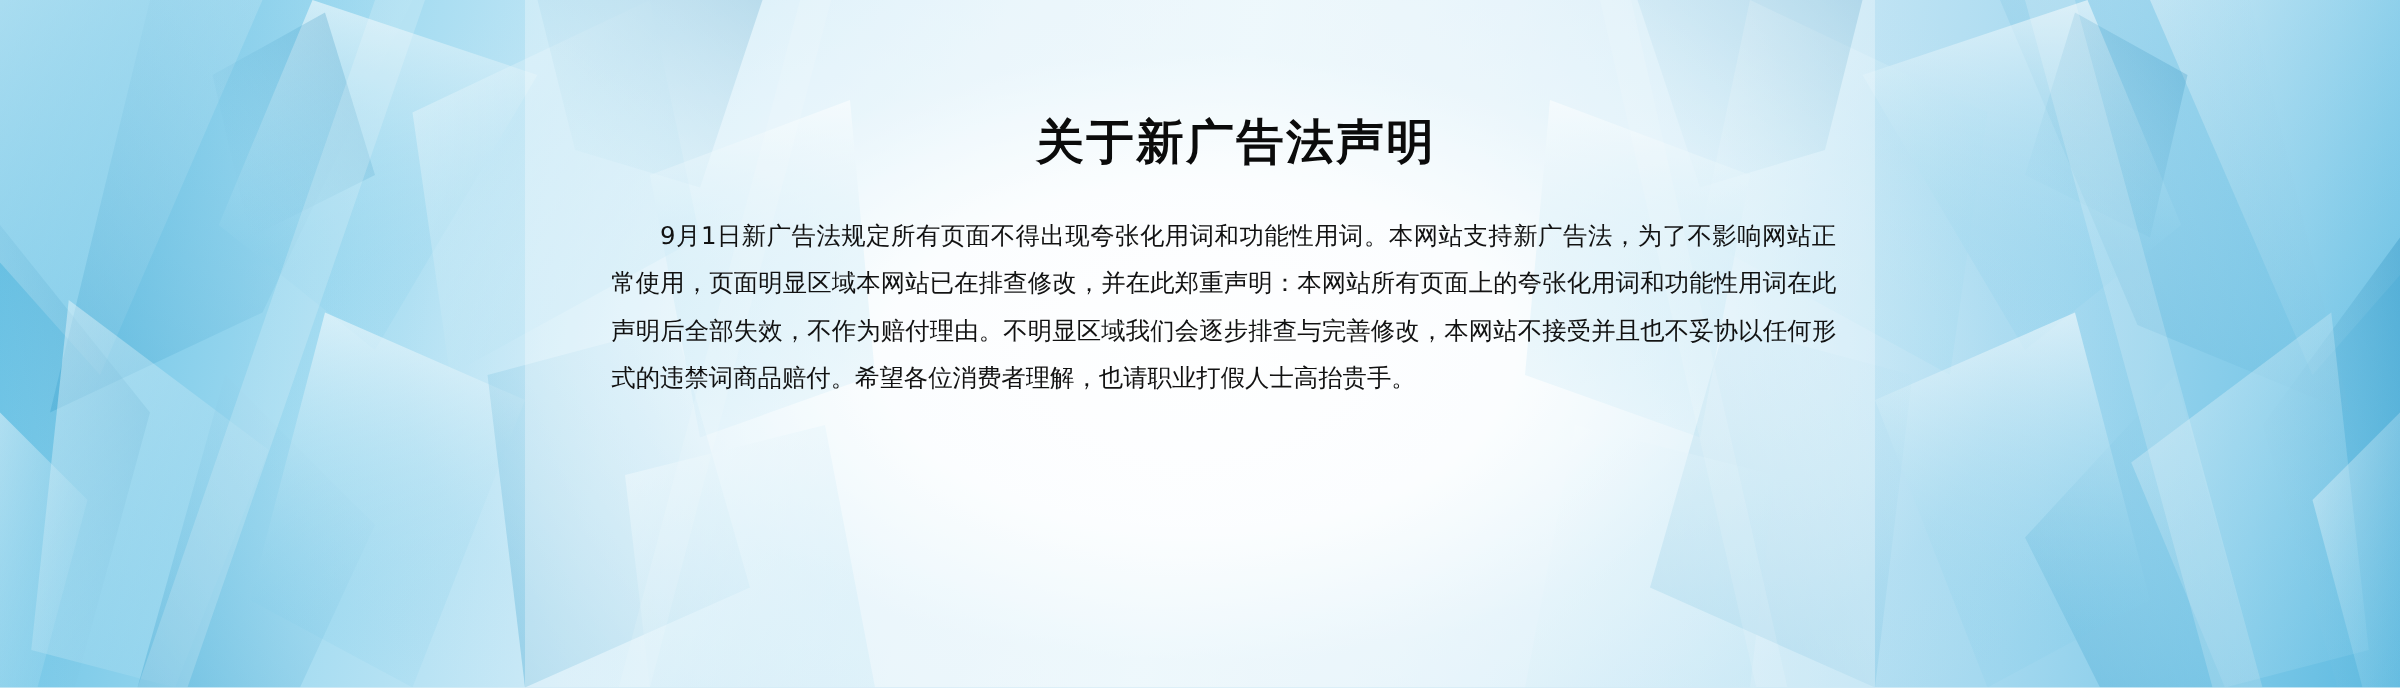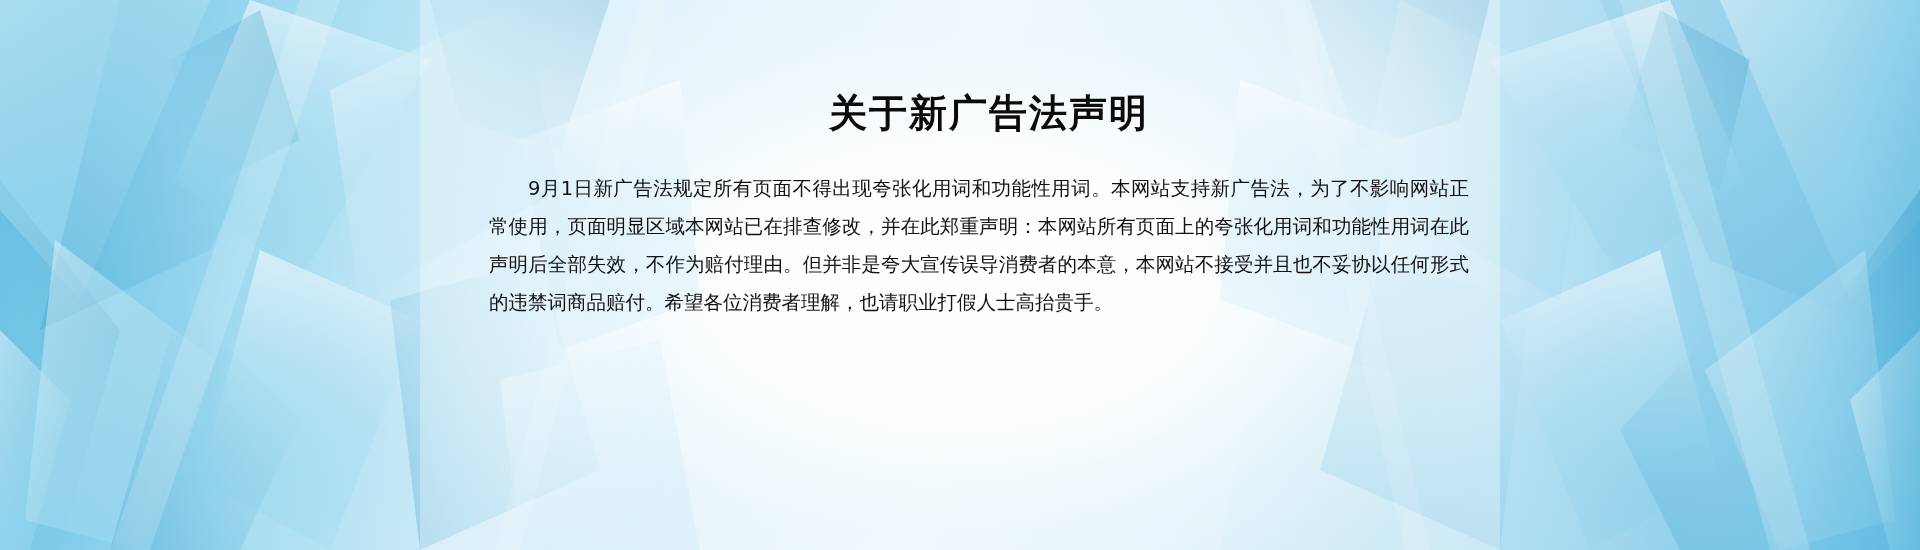--- a/index.html
+++ b/index.html
@@ -98,17 +98,17 @@
     <polygon points="1280,0 1305,0 1430,550 1405,550" fill="#ffffff" opacity="0.12"></polygon>
 
     <rect x="420" y="0" width="1080" height="550" fill="#ffffff" opacity="0.30"></rect>
   </svg>
 
   <div class="content">
 
     <div class="title">关于新广告法声明</div>
 
     <div class="body-block">
-      <p class="para indent">9月1日新广告法规定所有页面不得出现夸张化用词和功能性用词。本网站支持新广告法，为了不影响网站正常使用，页面明显区域本网站已在排查修改，并在此郑重声明：本网站所有页面上的夸张化用词和功能性用词在此声明后全部失效，不作为赔付理由。但并非是夸大宣传误导消费者的本意，本网站不接受并且也不妥协以任何形式的违禁词商品赔付。希望各位消费者理解，也请职业打假人士高抬贵手。</p>
+      <p class="para indent">9月1日新广告法规定所有页面不得出现夸张化用词和功能性用词。本网站支持新广告法，为了不影响网站正常使用，页面明显区域本网站已在排查修改，并在此郑重声明：本网站所有页面上的夸张化用词和功能性用词在此声明后全部失效，不作为赔付理由。不明显区域我们会逐步排查与完善修改，本网站不接受并且也不妥协以任何形式的违禁词商品赔付。希望各位消费者理解，也请职业打假人士高抬贵手。</p>
     </div>
 
   </div>
 </div>
 
 </body></html>

